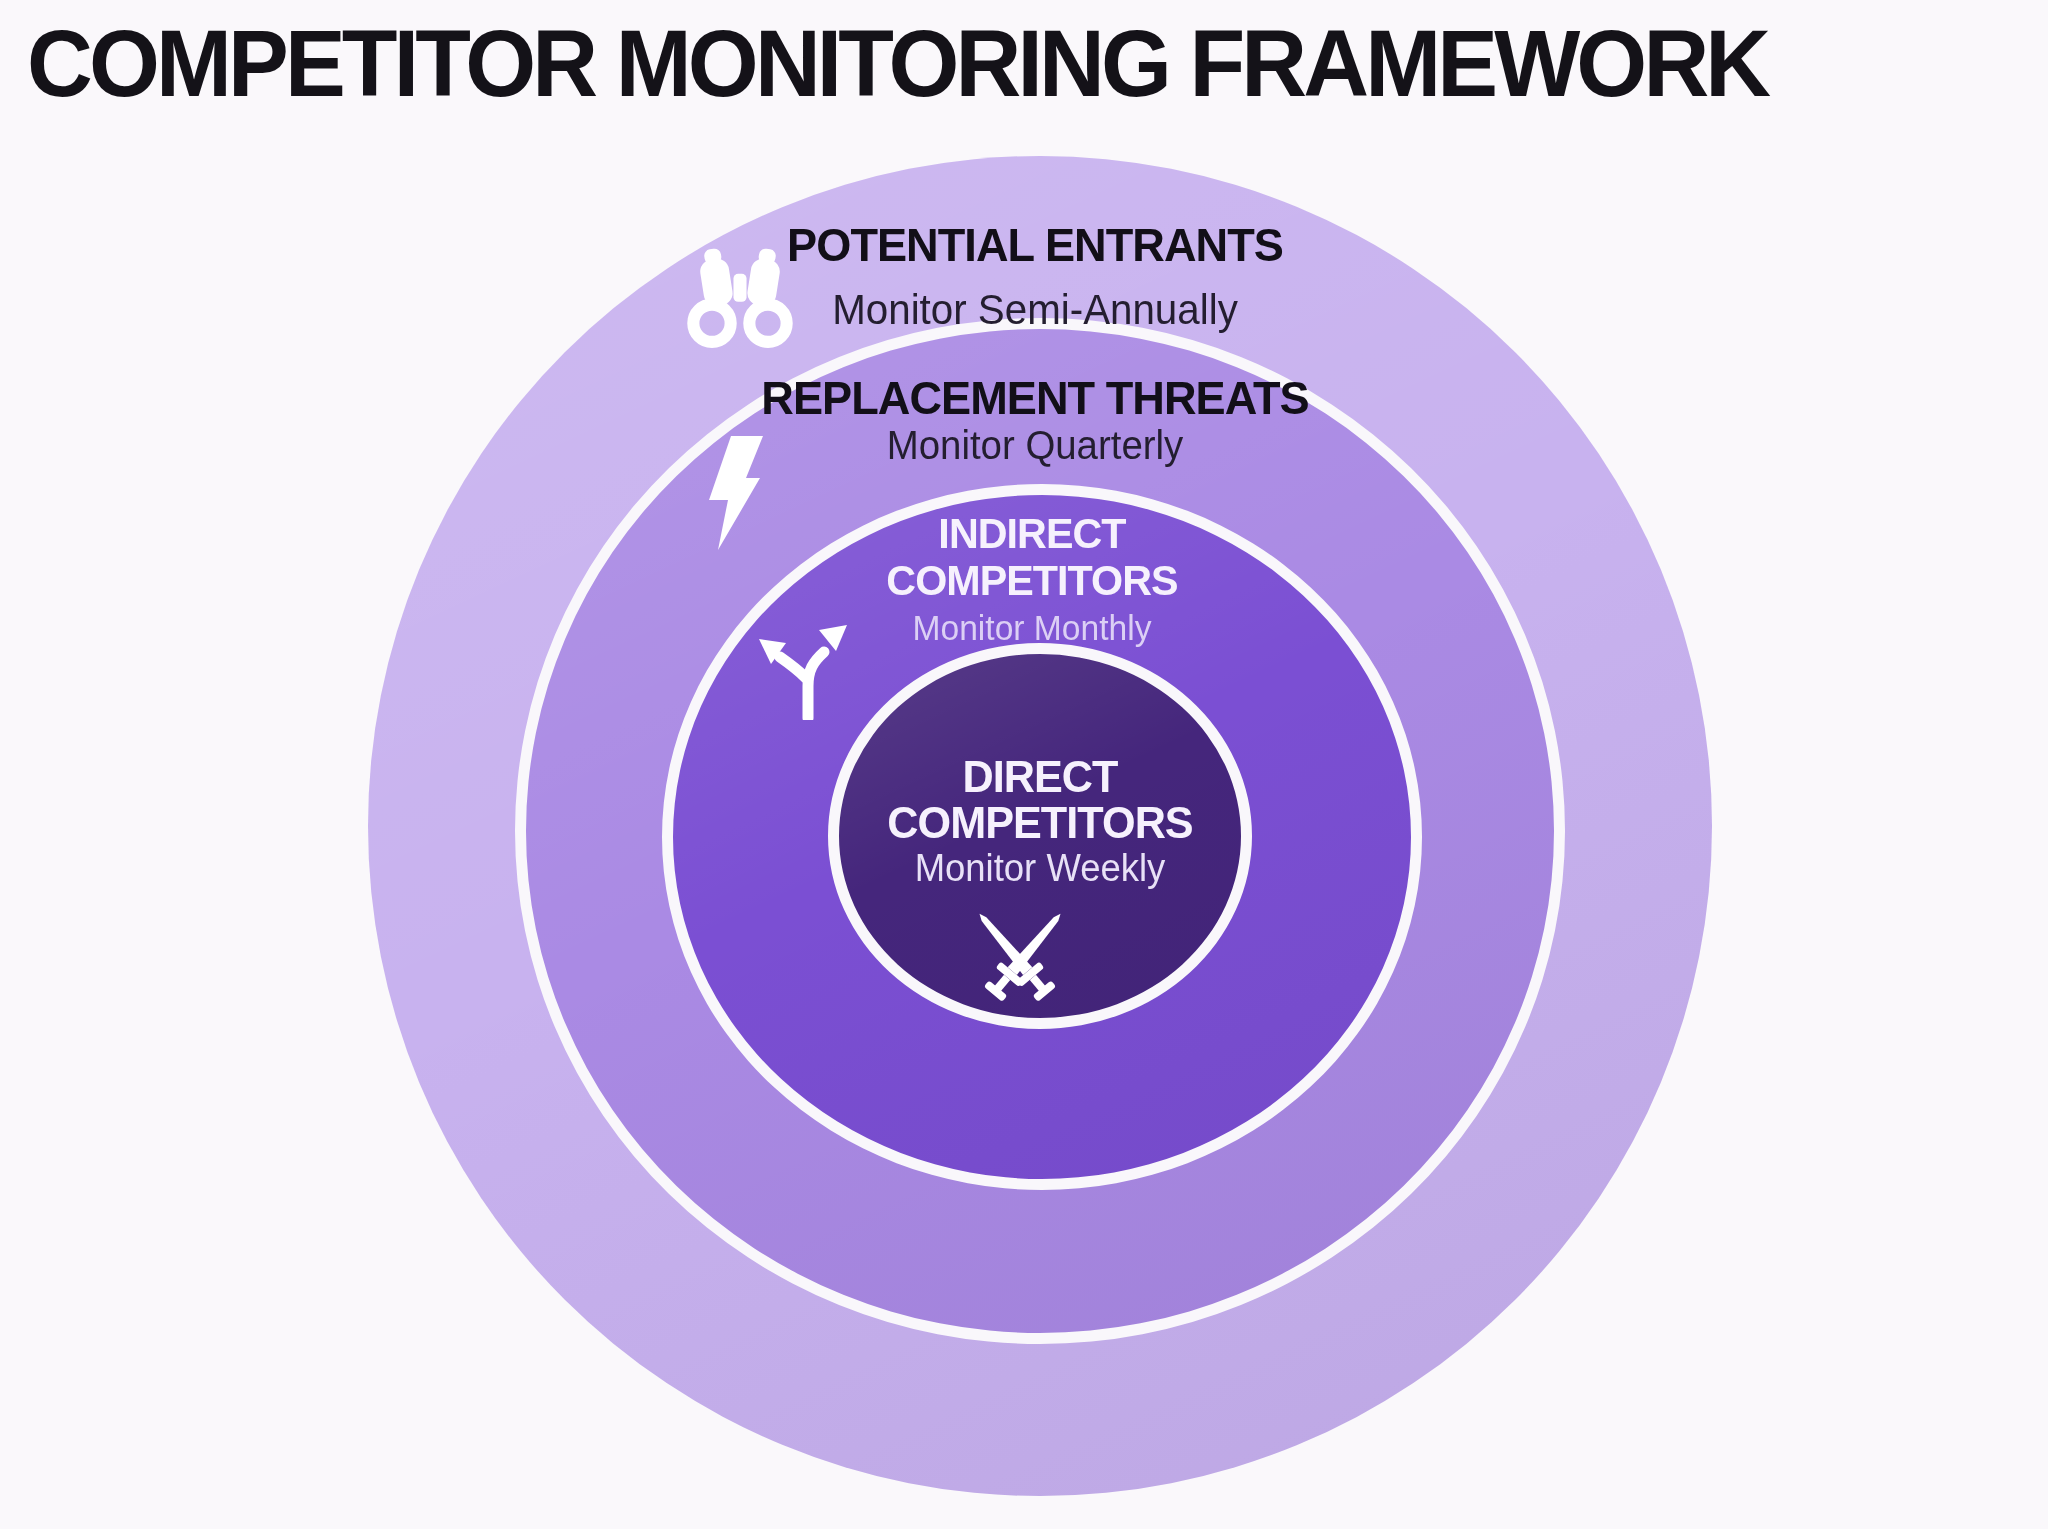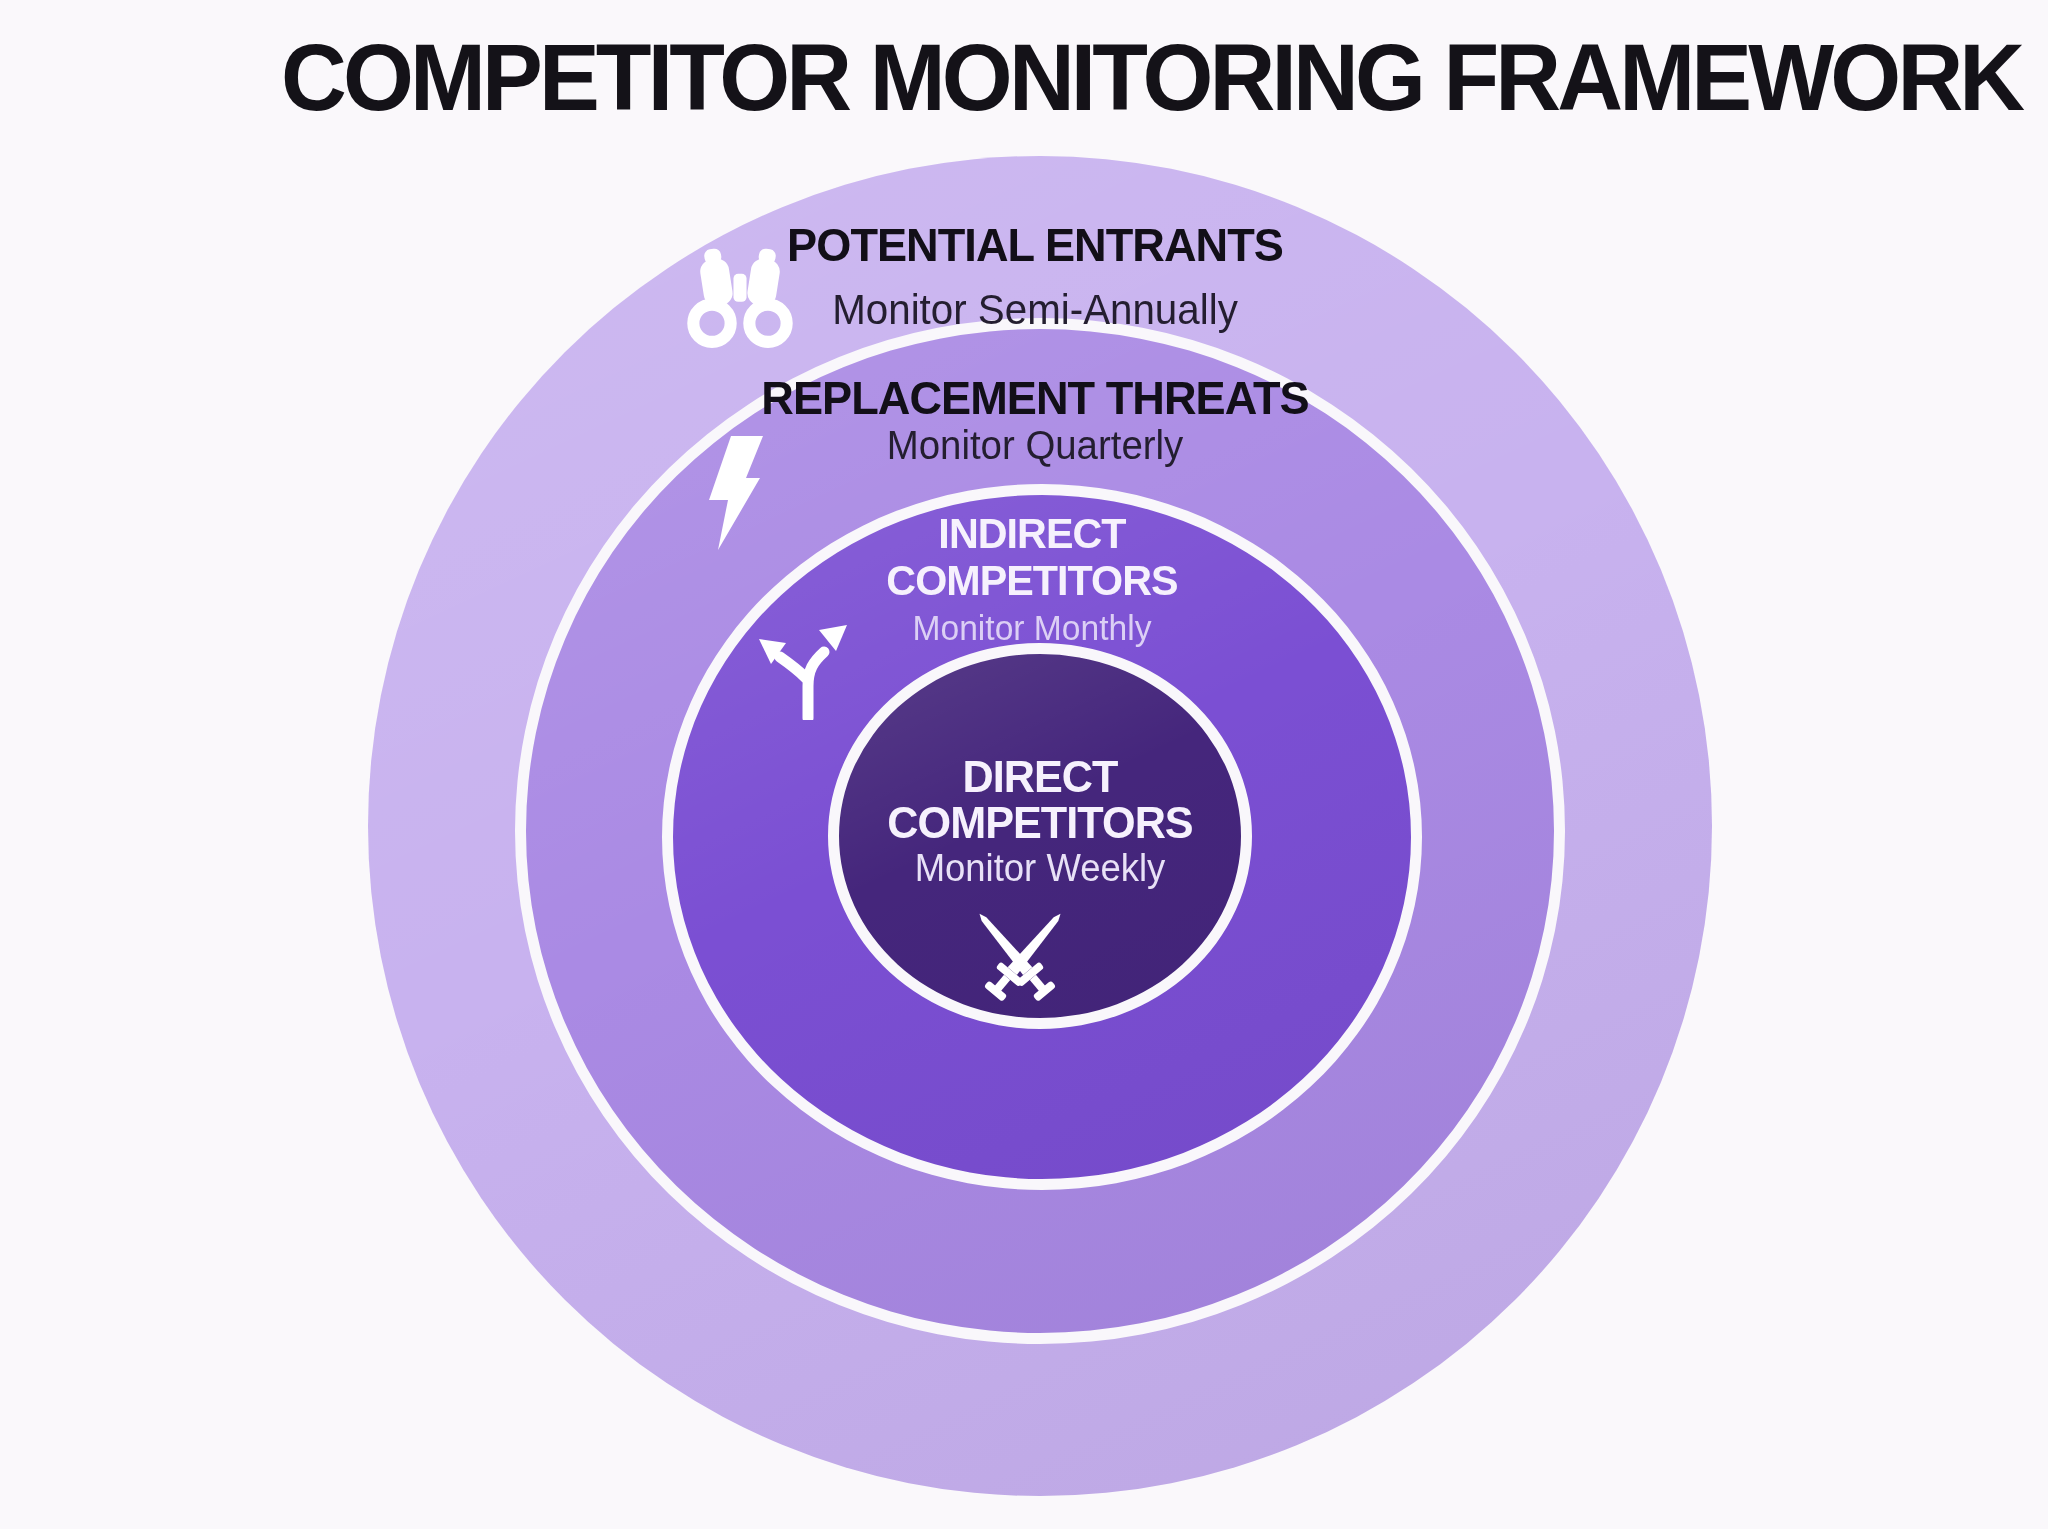--- a/index.html
+++ b/index.html
@@ -14,24 +14,24 @@
     position: relative;
     width: 2048px;
     height: 1529px;
     overflow: hidden;
     background: var(--background, #faf8fb);
   }
 
   
   .title {
     position: absolute;
-    top: 24px;
+    top: 10px;
     left: 0;
     width: 100%;
-    text-align: right;
+    text-align: left;
     z-index: 10;
   }
   .title-inner {
     display: inline-block;
     font-size: 94px;
     font-weight: 800;
     letter-spacing: -4px;
     color: var(--title_text, #141218);
     transform: scaleX(0.97);
     white-space: nowrap;

